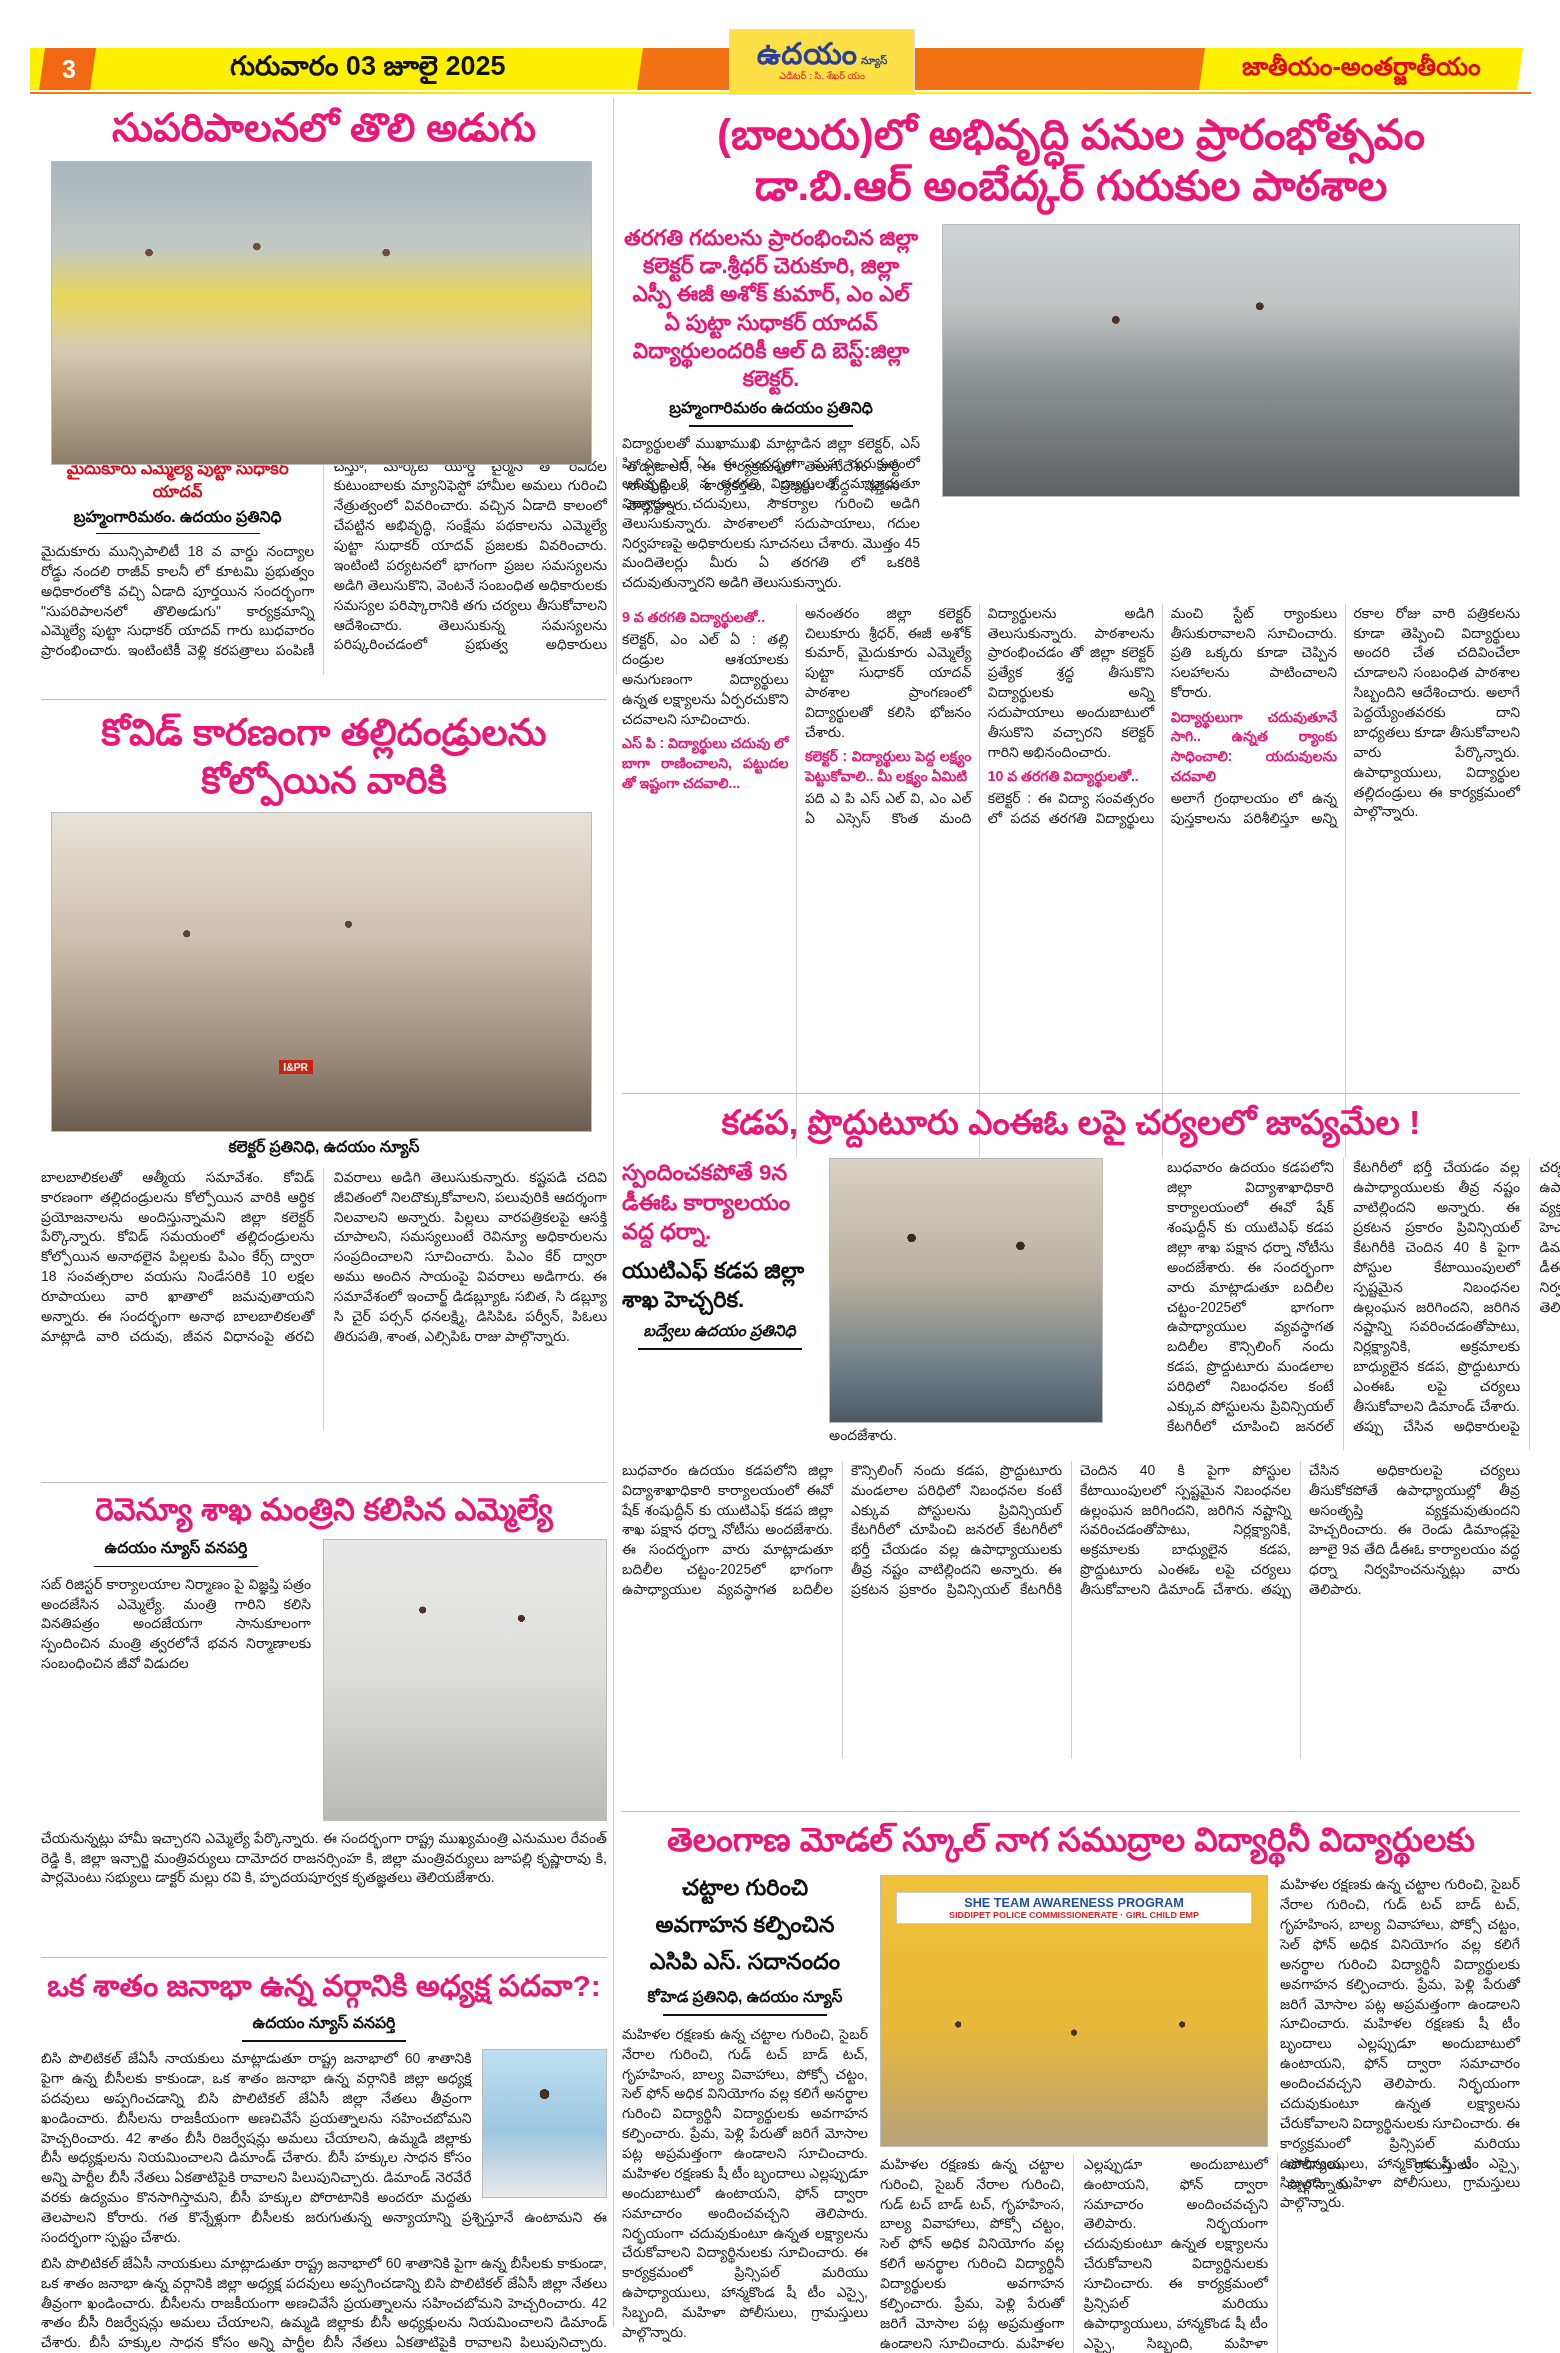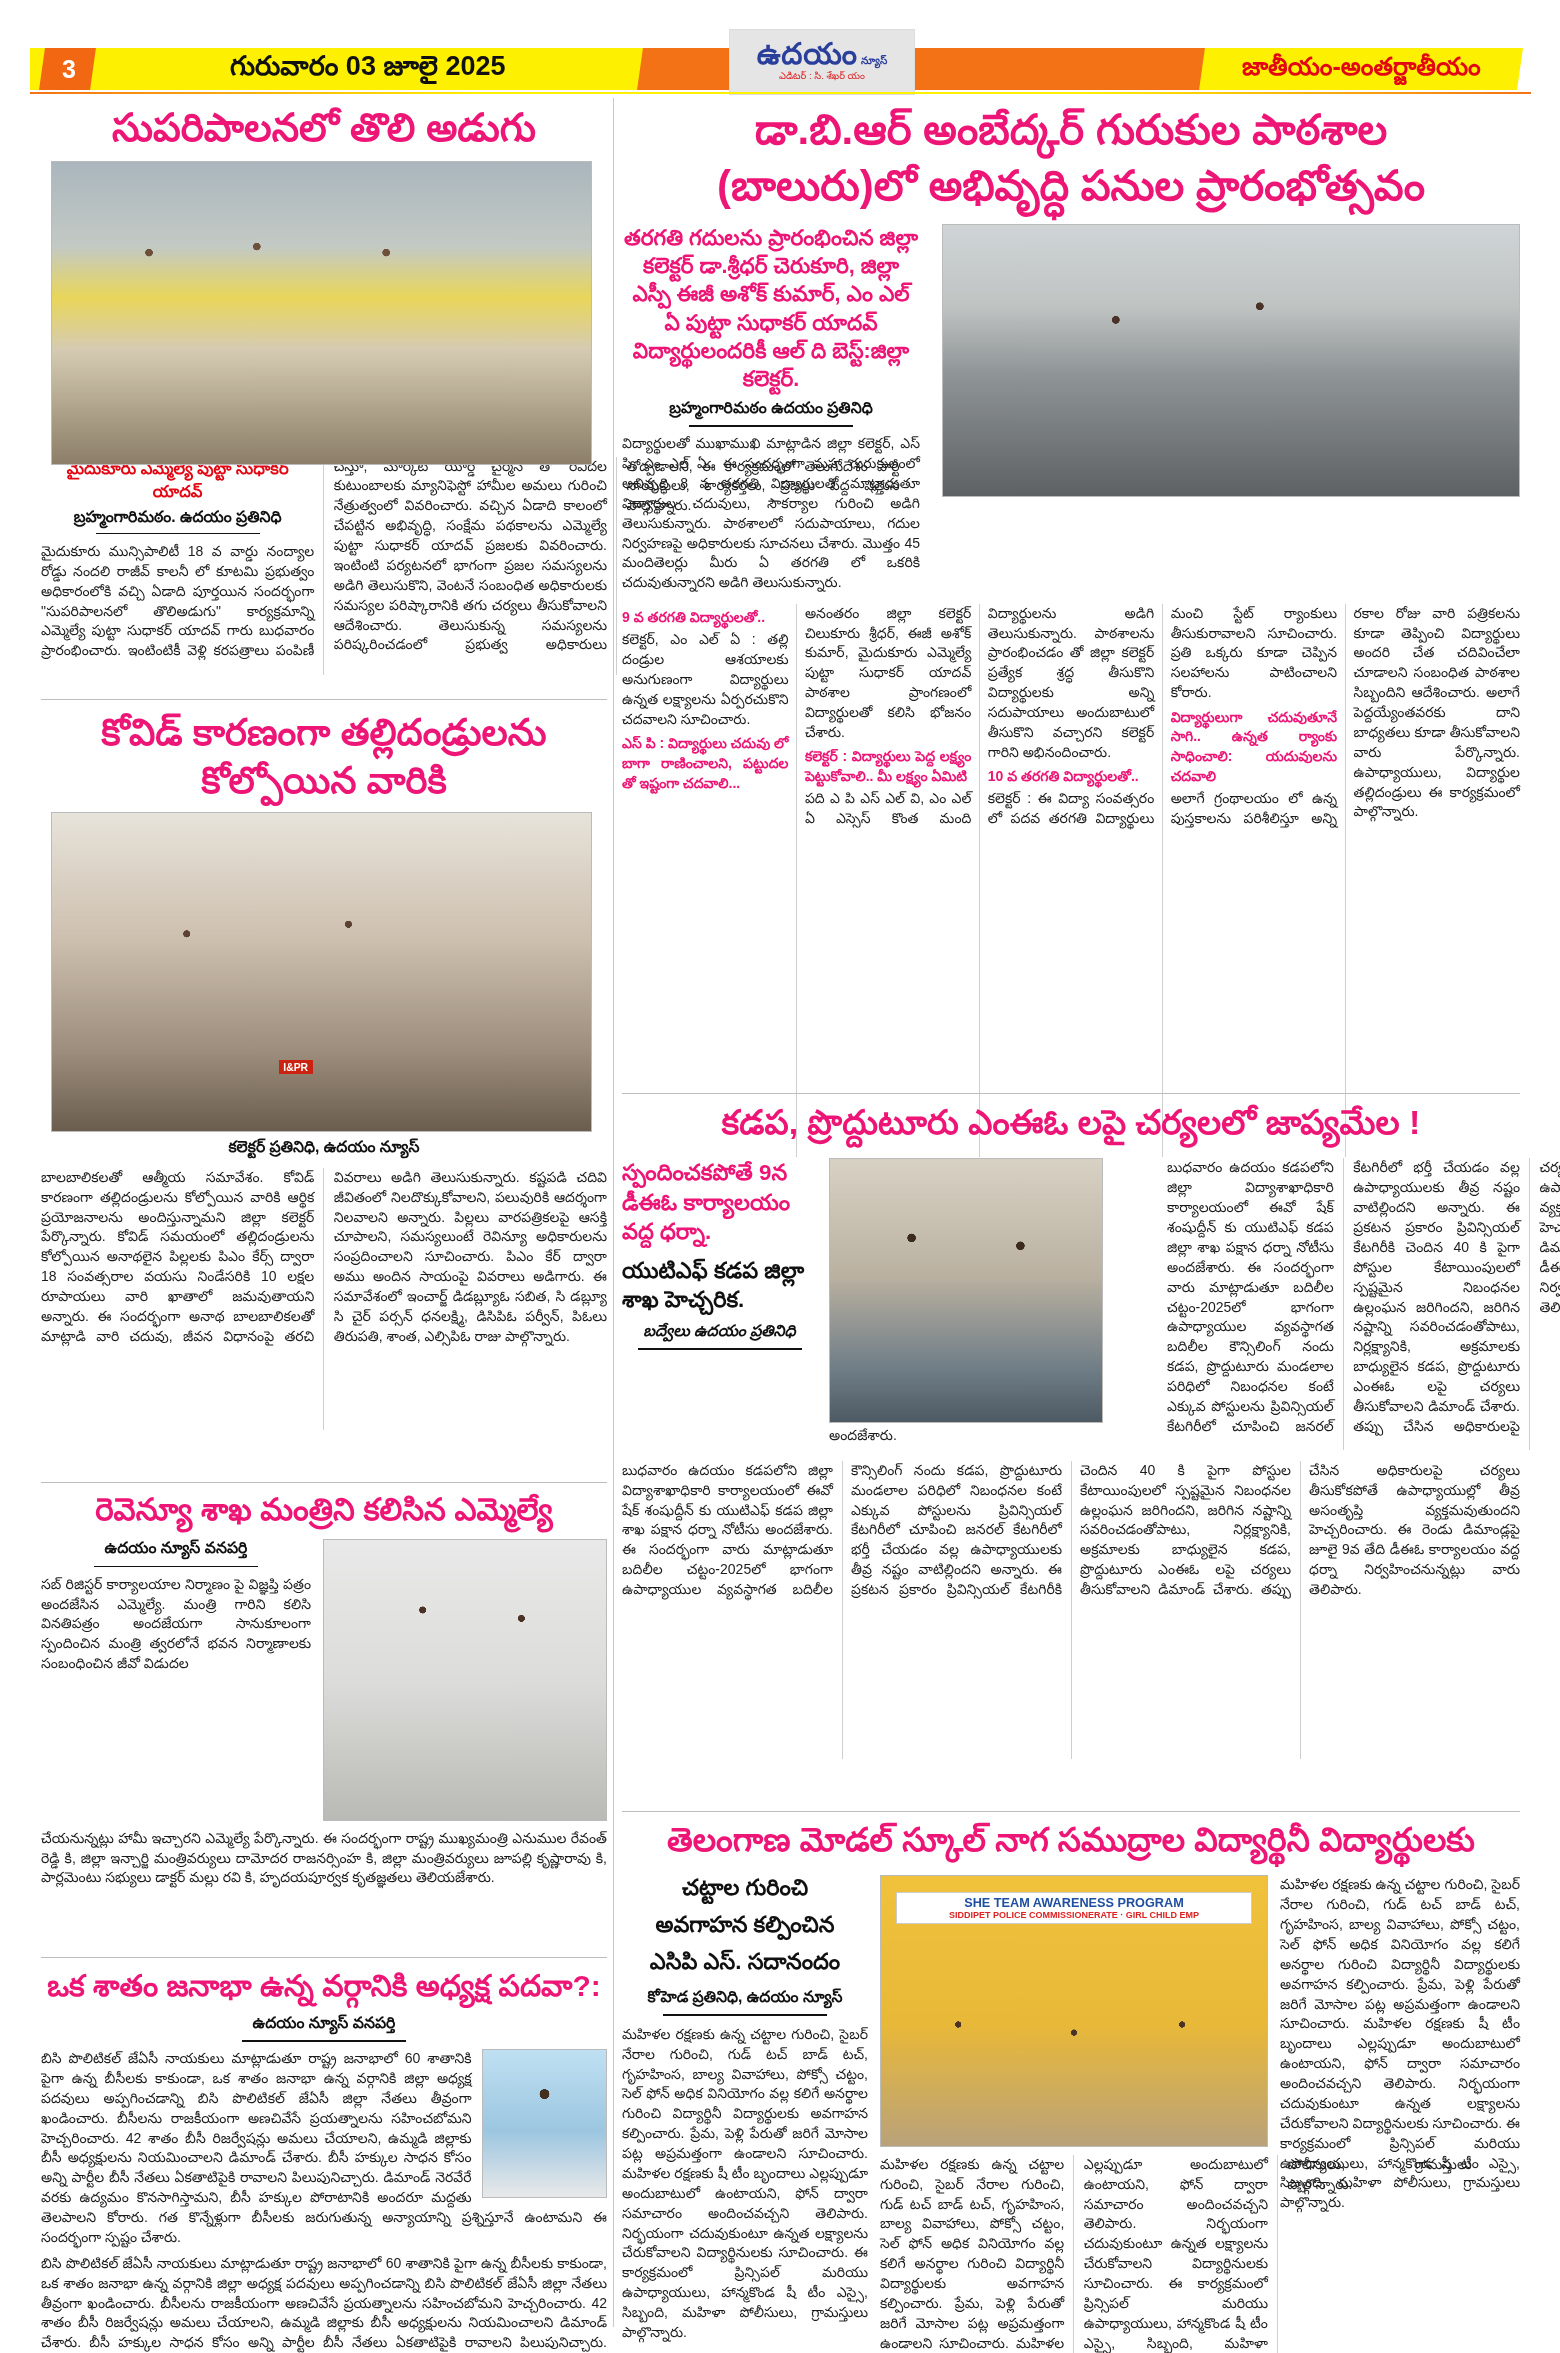--- a/index.html
+++ b/index.html
@@ -17,21 +17,21 @@
   .pageno-box {
     left:12px; width:54px; background:#f26711; color:#fff;
     font-weight:bold; font-size:25px; display:flex; align-items:center; justify-content:center;
     transform:skewX(-8deg);
   }
   .date-seg { left:63px; width:549px; transform:skewX(-8deg);
     display:flex; align-items:center; justify-content:center; }
   .date-seg span { transform:skewX(8deg); font-weight:bold; font-size:27px; color:#111; }
   .mid-orange { left:610px; width:104px; transform:skewX(-8deg); }
   .logo-panel {
-    left:699px; width:186px; top:-19.4px; height:66px; background:#e5e5e5;
+    left:699px; width:186px; top:-19.4px; height:66px; background:#fde047;
     border:0.7px solid #ddd; display:flex; flex-direction:column; align-items:center; justify-content:center;
   }
   .logo-main { color:#2a3e9b; font-weight:bold; font-size:30px; line-height:1; letter-spacing:0.7px; }
   .logo-sub { color:#2a3e9b; font-weight:bold; font-size:10.4px; }
   .logo-editor { color:#e02020; font-size:9.7px; margin-top:1.5px; }
   .right-orange { left:885px; width:298px; }
   .right-yellow { left:1172px; width:318px; transform:skewX(-8deg);
     display:flex; align-items:center; justify-content:center; }
   .right-yellow span { transform:skewX(8deg); color:#e30613; font-weight:bold; font-size:25px; }
   #header-rule { position:absolute; left:30px; top:92px; width:1501px; height:2.2px;
@@ -124,22 +124,22 @@
       <div class="bodytext cols2" style="height:218px;">
         <div class="caption-red">మైదుకూరు ఎమ్మెల్యే పుట్టా సుధాకర్ యాదవ్</div>
         <div class="byline" style="margin-top:3px;">బ్రహ్మంగారిమఠం. ఉదయం ప్రతినిధి</div>
         <div class="byline-rule"></div>
         <p style="margin-top:7.5px;">మైదుకూరు మున్సిపాలిటీ 18 వ వార్డు నంద్యాల రోడ్డు నందలి రాజీవ్ కాలనీ లో కూటమి ప్రభుత్వం అధికారంలోకి వచ్చి ఏడాది పూర్తయిన సందర్భంగా "సుపరిపాలనలో తొలిఅడుగు" కార్యక్రమాన్ని ఎమ్మెల్యే పుట్టా సుధాకర్ యాదవ్ గారు బుధవారం ప్రారంభించారు. ఇంటింటికీ వెళ్లి కరపత్రాలు పంపిణీ చేస్తూ, మార్కెట్ యార్డ్ చైర్మన్ తో రేవిదల కుటుంబాలకు మ్యానిఫెస్టో హామీల అమలు గురించి నేత్రుత్వంలో వివరించారు. వచ్చిన ఏడాది కాలంలో చేపట్టిన అభివృద్ధి, సంక్షేమ పథకాలను ఎమ్మెల్యే పుట్టా సుధాకర్ యాదవ్ ప్రజలకు వివరించారు. ఇంటింటి పర్యటనలో భాగంగా ప్రజల సమస్యలను అడిగి తెలుసుకొని, వెంటనే సంబంధిత అధికారులకు సమస్యల పరిష్కారానికి తగు చర్యలు తీసుకోవాలని ఆదేశించారు. తెలుసుకున్న సమస్యలను పరిష్కరించడంలో ప్రభుత్వ అధికారులు తోడ్పడాలని, ఈ కార్యక్రమంలో తెలుగుదేశం పార్టీ నాయకులు, కార్యకర్తలు, ప్రజలు పెద్ద ఎత్తున పాల్గొన్నారు.</p>
       </div>
     </div>
   </div>
 
   <div style="position:absolute;left:622px;top:104px;width:898px;">
+    <div class="headline" style="font-size:42px;margin-top:4.5px;">(బాలురు)లో అభివృద్ధి పనుల ప్రారంభోత్సవం</div>
     <div class="headline" style="font-size:42px;">డా.బి.ఆర్ అంబేద్కర్ గురుకుల పాఠశాల</div>
-    <div class="headline" style="font-size:42px;margin-top:4.5px;">(బాలురు)లో అభివృద్ధి పనుల ప్రారంభోత్సవం</div>
     <div style="display:flex;margin-top:13.4px;gap:22px;">
       <div style="width:298px;flex:0 0 auto;">
         <div class="deck" style="font-size:21.6px;">తరగతి గదులను ప్రారంభించిన జిల్లా కలెక్టర్ డా.శ్రీధర్ చెరుకూరి, జిల్లా ఎస్పీ ఈజీ అశోక్ కుమార్, ఎం ఎల్ ఏ పుట్టా సుధాకర్ యాదవ్ విద్యార్థులందరికీ ఆల్ ది బెస్ట్:జిల్లా కలెక్టర్.</div>
         <div class="byline" style="margin-top:6px;">బ్రహ్మంగారిమఠం ఉదయం ప్రతినిధి</div>
         <div class="byline-rule"></div>
         <p class="bodytext" style="margin-top:7.5px;">విద్యార్థులతో ముఖాముఖి మాట్లాడిన జిల్లా కలెక్టర్, ఎస్ పి, ఎం ఎల్ ఏ.. ఈ సందర్భంగా మహా గురుకులంలో అభివృద్ధి 8 వ తరగతి విద్యార్థులతో మాట్లాడుతూ విద్యార్థుల చదువులు, సౌకర్యాల గురించి అడిగి తెలుసుకున్నారు. పాఠశాలలో సదుపాయాలు, గదుల నిర్వహణపై అధికారులకు సూచనలు చేశారు. మొత్తం 45 మందితెలర్లు మీరు ఏ తరగతి లో ఒకరికి చదువుతున్నారని అడిగి తెలుసుకున్నారు.</p>
       </div>
       <div class="photo ph-a2" style="position:relative;flex:1;height:273px;"></div>
     </div>
     <div class="bodytext cols5" style="margin-top:10.4px;height:553px;">

